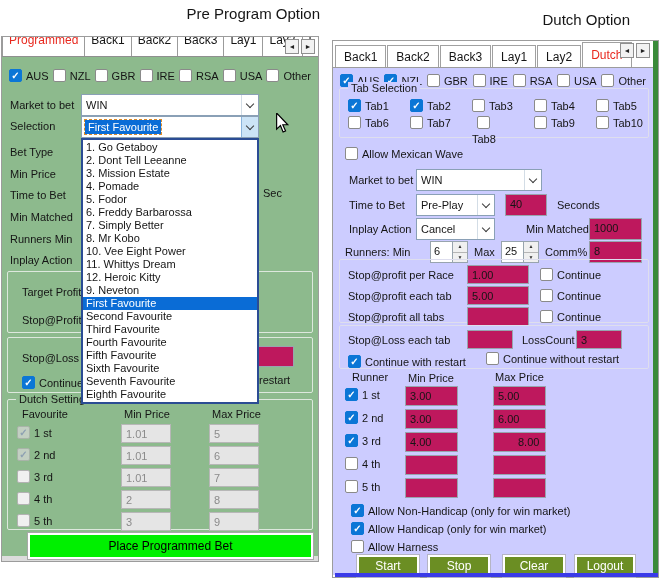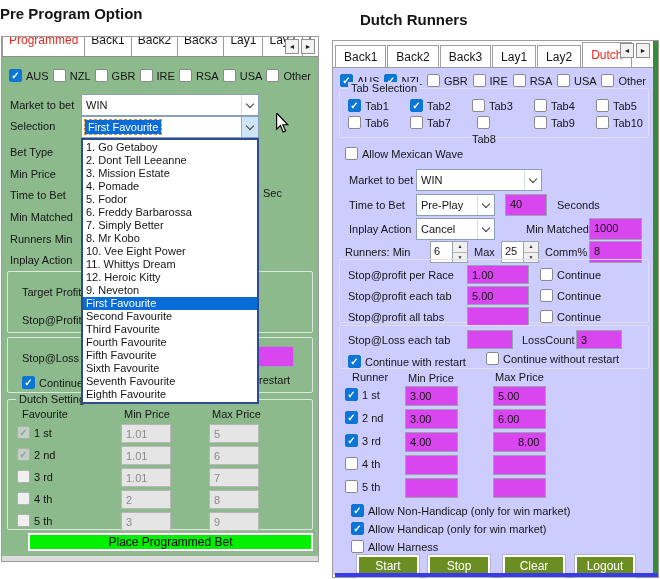--- a/index.html
+++ b/index.html
@@ -1,18 +1,18 @@
 <!DOCTYPE html>
 <html><head>
 <meta charset="utf-8">
 <style>
   *{box-sizing:border-box;margin:0;padding:0}
   body{width:660px;height:579px;background:#fff;font-family:"Liberation Sans",sans-serif;color:#151515}
   .stage{position:relative;width:660px;height:579px;background:#fff;overflow:hidden}
-  .ptitle{position:absolute;font-weight:bold;font-size:15px;text-align:left;white-space:nowrap}
+  .ptitle{position:absolute;font-weight:normal;font-size:15px;text-align:right;white-space:nowrap}
   .abs{position:absolute}
   .flabel{position:absolute;font-size:11px;white-space:nowrap}
   
   .lwin{position:absolute;left:1px;top:36px;width:318px;height:526px;border:1px solid #9c9c9c;background:#dcdcdc}
   .ltabs{position:absolute;left:0;top:0;right:0;height:20px;background:#fca5a5;display:flex;overflow:hidden;border-bottom:1px solid #8f8f8f}
   .ltab{flex:0 0 auto;margin-top:-8px;height:28px;padding:4px 6px 0;border-right:1px solid #9b9b9b;font-size:12px;background:#fff;white-space:nowrap}
   .ltab.sel{color:#e8281e;border-left:1px solid #9b9b9b}
   .tarrows{position:absolute;right:3px;top:2px;display:flex;gap:2px;z-index:5}
   .tarrow{width:14px;height:15px;border:1px solid #8f8f8f;background:#f2f2f2;font-size:7px;line-height:13px;text-align:center;color:#222}
   .lbody{position:absolute;left:0;top:20px;right:0;bottom:5px;background:#8dba8d}
@@ -22,31 +22,31 @@
   .cb{width:13px;height:13px;border:1px solid #8a8a8a;background:#fff;border-radius:2px;font-size:10px;line-height:11px;text-align:center;color:#fff;flex:0 0 13px;font-weight:bold}
   .cb.on{background:#0b76d6;border-color:#0b76d6}
   .cb.on.dis{background:#c2cfc2;border-color:#a8b4a8;color:#8da0b2}
   .cb.dis:not(.on){background:#f0f0f0;border-color:#b2b2b2}
   .combo{position:absolute;height:22px;background:#fff;border:1px solid #8aa0b6;display:flex;align-items:center}
   .cval{flex:1;padding-left:4px;font-size:11px;white-space:nowrap;overflow:hidden}
   .cval.hlsel{flex:0 0 auto;margin-left:3px;background:#0a6cd6;color:#fff;outline:1px dashed #d88a2c;padding:1px 3px}
   .cbtn{width:17px;align-self:stretch;display:flex;align-items:center;justify-content:center;border-left:1px solid #d3dde6;background:#fff;margin-left:auto}
   .combo.open .cbtn{background:#cce4f7;border-left-color:#8ab4dd}
   .chev{width:6px;height:6px;border-right:1.4px solid #3c3c3c;border-bottom:1.4px solid #3c3c3c;transform:rotate(45deg);margin-top:-3px}
-  .tbox{position:absolute;background:#d946ef;border:1px solid #98a4ae;font-size:11px;padding:3px 4px;white-space:nowrap;overflow:hidden}
+  .tbox{position:absolute;background:#be185d;border:1px solid #98a4ae;font-size:11px;padding:3px 4px;white-space:nowrap;overflow:hidden}
   .tbox.dis{background:#e5e5e5;color:#8b8b8b;border-color:#b7b7b7}
   .grp{position:absolute;border:1px solid #dde8dd;border-radius:2px}
   .grp>.legend{position:absolute;top:-7px;left:8px;background:#8dba8d;padding:0 3px;font-size:11px;white-space:nowrap}
   .rgrp{border-color:#dedeee}
   .rgrp>.legend{background:#ccccff}
   .ddlist{position:absolute;left:79px;top:81px;width:178px;background:#fff;border:2px solid #2b4c94;z-index:40;list-style:none;padding:1px 0}
   .ddlist li{height:13px;line-height:13px;font-size:11px;padding-left:3px;white-space:nowrap}
   .ddlist li.hl{background:#0a6cd6;color:#fff}
   .dsrow,.sprow,.rrrow{position:absolute;left:0;width:100%;height:22px}
-  .placebtn{position:absolute;left:26px;top:476px;width:285px;height:18px;background:#00f000;border:2px solid #fff;box-shadow:0 0 0 1px #a8a8a8;font-size:12px;color:#000;display:flex;align-items:center;justify-content:center}
+  .placebtn{position:absolute;left:26px;top:476px;width:285px;height:26px;background:#00f000;border:2px solid #fff;box-shadow:0 0 0 1px #a8a8a8;font-size:12px;color:#000;display:flex;align-items:center;justify-content:center}
   .cursor{position:absolute;left:273px;top:56px;z-index:60}
   
   .rwin{position:absolute;left:332px;top:40px;width:327px;height:538px;border:1px solid #9c9c9c;background:#fff}
   .rtabs{position:absolute;left:0;top:0;width:320px;height:26px;background:#fff;display:flex;align-items:flex-end;padding-left:2px}
   .rtab{height:22px;border:1px solid #a0a0a0;border-bottom:none;background:#fff;padding:4px 8px 0;font-size:12px;margin-right:1px;white-space:nowrap}
   .rtab.sel{color:#e8281e;height:25px;padding-top:5px}
   .rbody{position:absolute;left:0;top:26px;width:320px;height:508px;background:#ccccff;border-top:1px solid #9c9c9c}
   .gstrip{position:absolute;left:320px;top:0;width:5px;height:536px;background:#3a8a3a}
   .bstrip{position:absolute;left:2px;right:0;bottom:0;height:4px;background:#3a3ae8;z-index:6}
   .spin{position:absolute;display:flex;height:22px}
@@ -55,21 +55,21 @@
   .sa{flex:1;font-size:5px;line-height:9px;text-align:center;color:#333}
   .sa+.sa{border-top:1px solid #b5b5b5}
   .obtn{position:absolute;top:487px;height:22px;background:#6b8e23;border:2px solid #fff;box-shadow:0 0 0 1px #b5b5c5;color:#fff;font-size:12px;display:flex;align-items:center;justify-content:center}
 </style>
 </head>
 <body>
 
 <div class="stage">
 
   <div class="ptitle" style="left:0;width:320px;top:5px">Pre Program Option</div>
-  <div class="ptitle" style="left:360px;width:270px;top:11px">Dutch Runners</div>
+  <div class="ptitle" style="left:360px;width:270px;top:11px">Dutch Option</div>
 
   <div class="lwin">
     <div class="ltabs" id="ltabs">
         <div class="ltab sel">Programmed</div>
         <div class="ltab">Back1</div>
         <div class="ltab">Back2</div>
         <div class="ltab">Back3</div>
         <div class="ltab">Lay1</div>
         <div class="ltab">Lay2</div>
         <div class="ltab">L</div>

